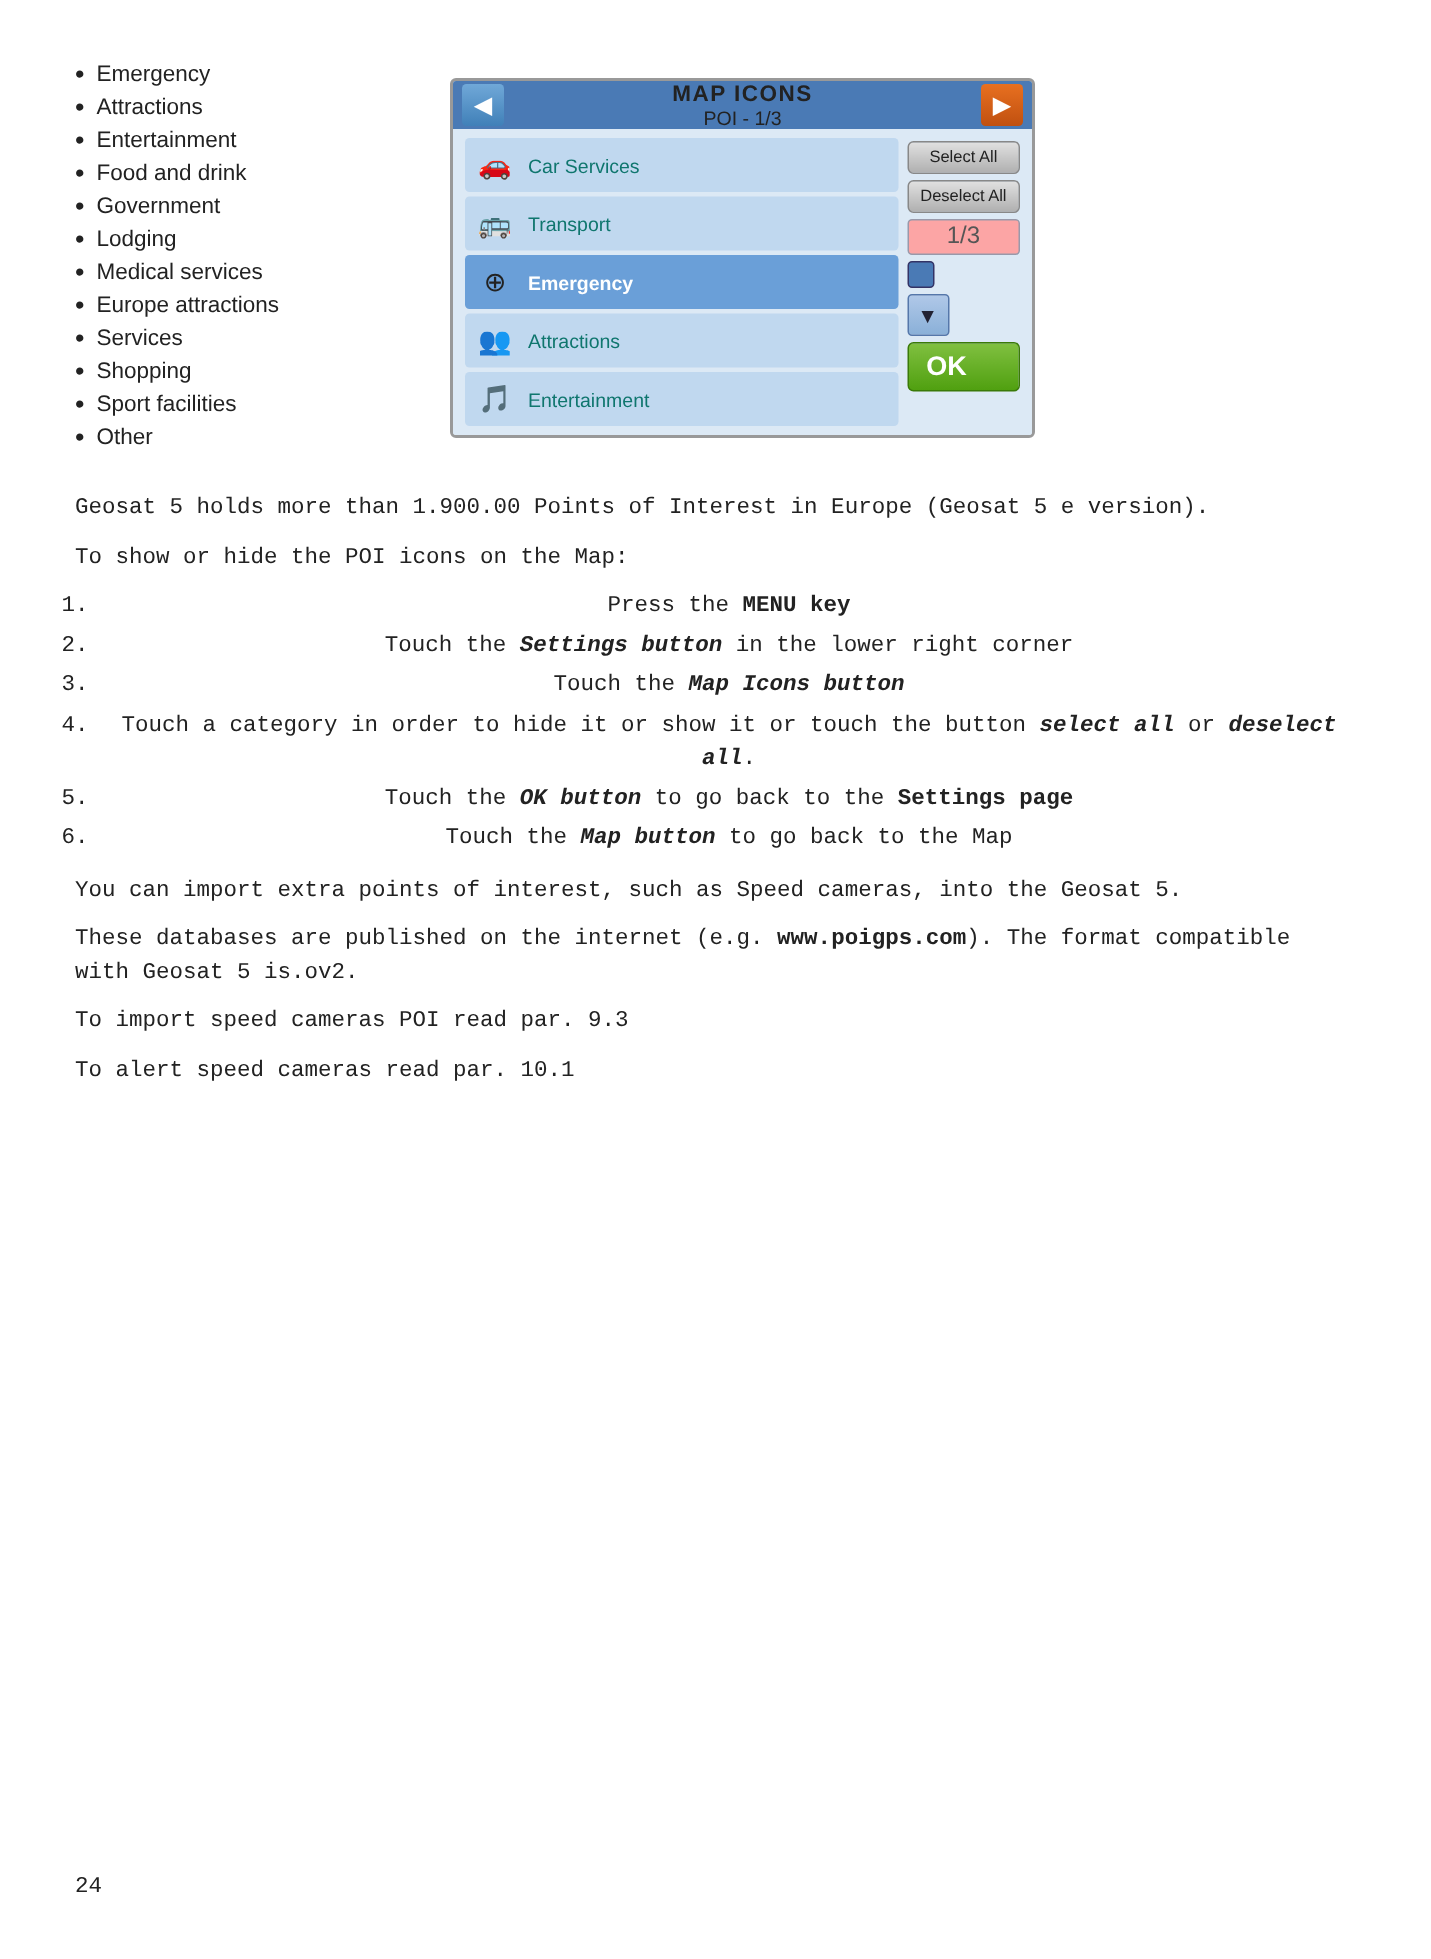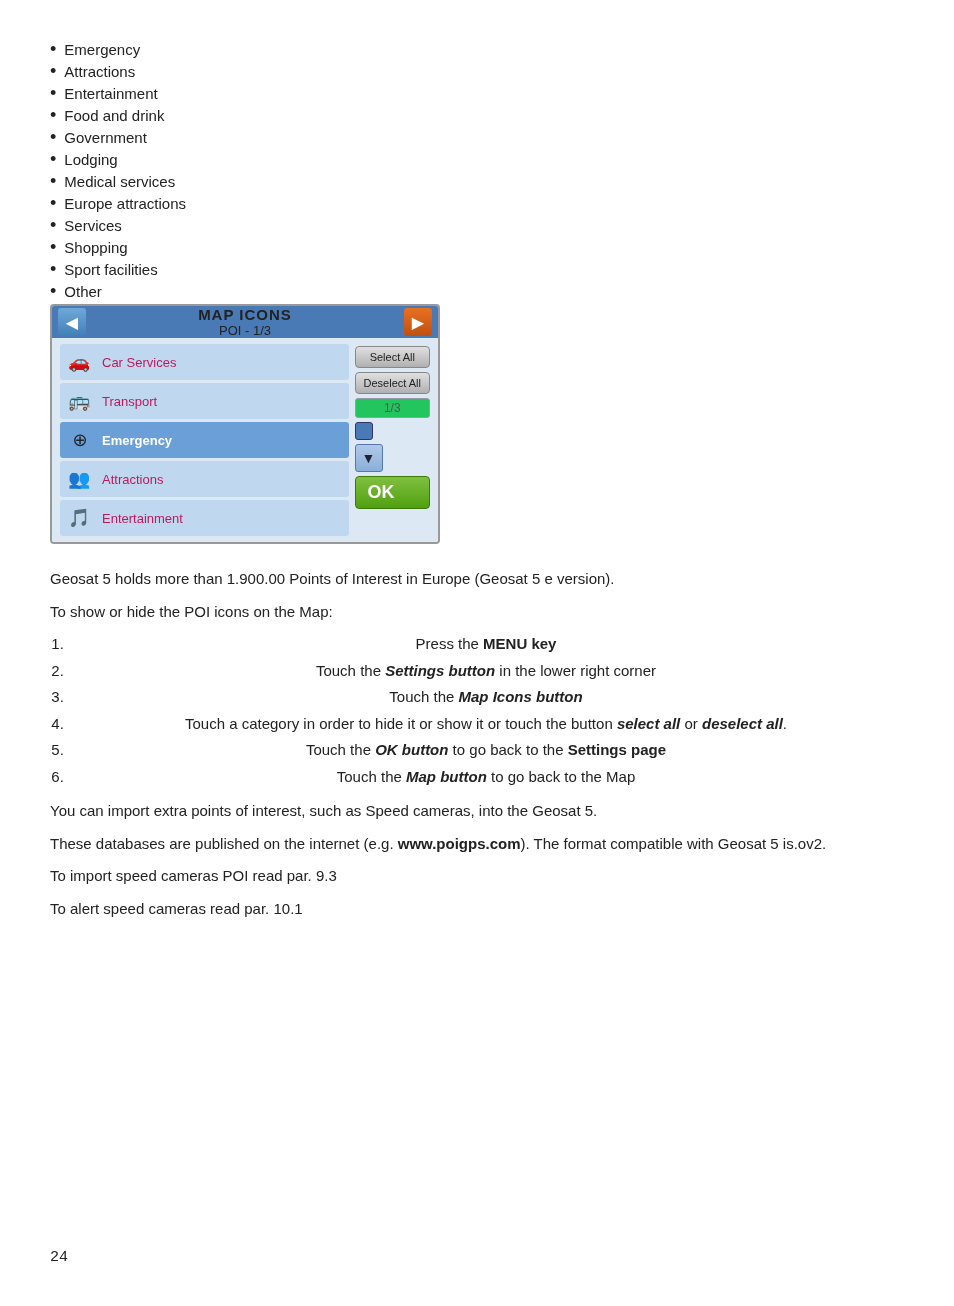--- a/index.html
+++ b/index.html
@@ -8,23 +8,23 @@
       font-size: 15px;
       background: #fff;
       color: #222;
       width: 954px;
       min-height: 1306px;
       padding: 40px 50px 40px 50px;
     }
 
     .main-layout {
       display: flex;
-      align-items: flex-start;
+      gap: 30px;
+      align-items: center;
       margin-bottom: 24px;
-      flex-direction: column;
     }
 
     .bullet-list {
       list-style: none;
       padding: 0;
       min-width: 220px;
     }
     .bullet-list li {
       display: flex;
       align-items: center;
@@ -83,21 +83,21 @@
       width: 28px;
       height: 28px;
       display: flex;
       align-items: center;
       justify-content: center;
       font-size: 18px;
     }
     .map-row-label {
       flex: 1;
       font-size: 13px;
-      color: #be185d;
+      color: #0f766e;
     }
     .map-row.highlighted .map-row-label {
       color: #fff;
       font-weight: bold;
     }
 
     .map-side-buttons {
       display: flex;
       flex-direction: column;
       gap: 4px;
@@ -110,24 +110,24 @@
       border: 1px solid #888;
       border-radius: 4px;
       font-size: 11px;
       padding: 4px 8px;
       text-align: center;
       cursor: pointer;
       white-space: nowrap;
     }
 
     .side-badge {
-      background: #22c55e;
+      background: #fca5a5;
       border: 1px solid #99a;
       border-radius: 3px;
-      font-size: 12px;
+      font-size: 16px;
       color: #555;
       padding: 2px 6px;
       text-align: center;
     }
 
     .side-checkbox {
       width: 18px;
       height: 18px;
       background: #4a7ab5;
       border-radius: 3px;
@@ -155,20 +155,21 @@
       color: #fff;
       font-size: 18px;
       font-weight: bold;
       padding: 5px 12px;
       cursor: pointer;
     }
 
     
     .content-section {
       margin-top: 4px;
+      font-family: Liberation Mono, monospace;
     }
     .content-section p {
       margin-bottom: 10px;
       line-height: 1.5;
       font-size: 15px;
     }
     .content-section ol {
       margin-left: 18px;
       margin-bottom: 12px;
       text-align: center;

